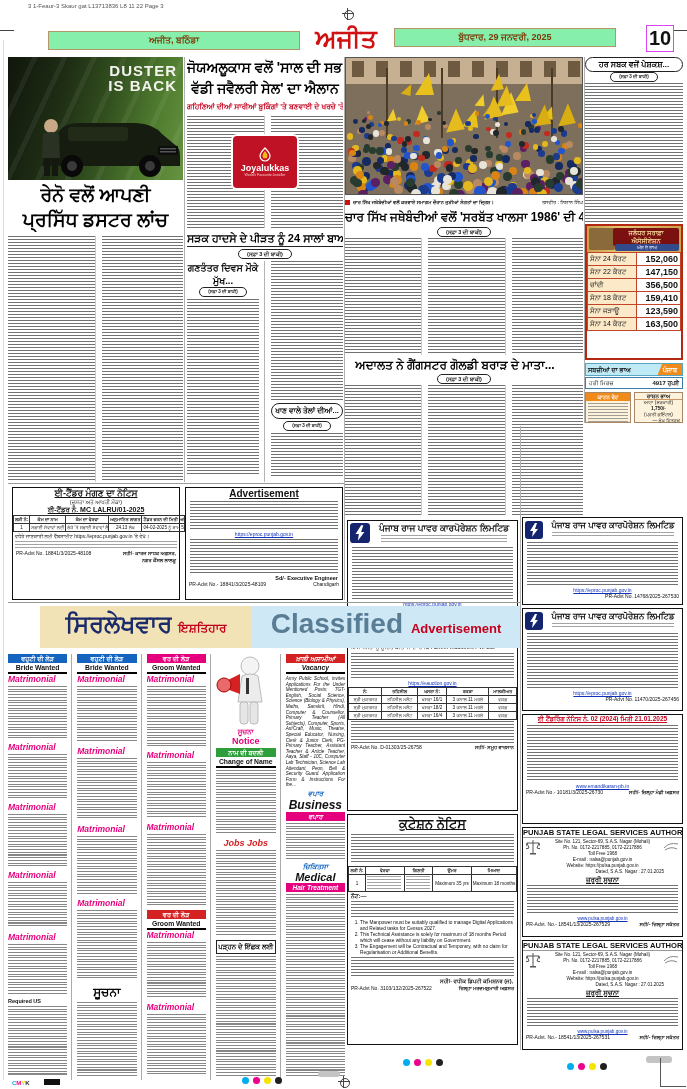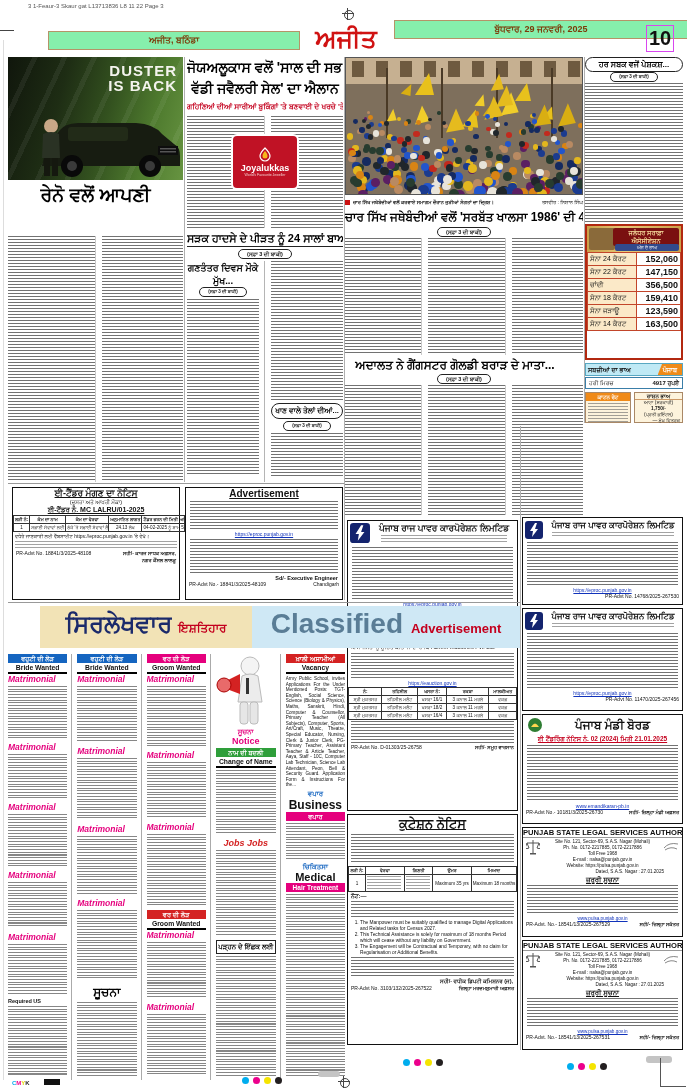--- a/index.html
+++ b/index.html
@@ -55,21 +55,21 @@
       <i></i>
     </div>
   <div class="abs" style="left:0px;top:30px;width:14px;height:1px;background:#444;"></div>
   <div class="abs" style="left:673px;top:30px;width:14px;height:1px;background:#444;"></div>
   <div class="abs" style="left:3px;top:40px;width:1px;height:1040px;background:#ddd;"></div>
 
   <div class="abs mh-box" style="left:48px;top:31px;width:252px;height:19px;">
     <span>ਅਜੀਤ, ਬਠਿੰਡਾ</span>
   </div>
   <div class="abs" style="left:300px;top:24px;width:92px;height:30px;text-align:center;font-size:25px;font-weight:bold;color:#d01212;overflow:hidden;white-space:nowrap;">ਅਜੀਤ</div>
-  <div class="abs mh-box" style="left:394px;top:20px;width:294px;height:19px;">
+  <div class="abs mh-box" style="left:394px;top:28px;width:222px;height:19px;">
     <span>ਬੁੱਧਵਾਰ, 29 ਜਨਵਰੀ, 2025</span>
   </div>
   <div class="abs" style="left:646px;top:25px;width:28px;height:27px;border:1px solid #d946ef;display:flex;align-items:center;justify-content:center;font-size:20px;font-weight:bold;">10</div>
 
   <div class="abs" style="left:8px;top:57px;width:175px;height:123px;overflow:hidden;background:linear-gradient(105deg,#10160c 0%,#1e2d14 30%,#33511f 55%,#4e7a2e 78%,#679441 100%);">
     <div class="abs" style="left:0;top:0;width:100%;height:100%;background:repeating-linear-gradient(115deg,transparent 0 22px,rgba(255,255,255,.06) 22px 27px);"></div>
     <div class="abs" style="right:6px;top:6px;text-align:right;color:#f4f4ee;font-weight:bold;font-size:15px;line-height:15px;letter-spacing:1px;">
       <div>DUSTER</div>
       <div>IS BACK</div>
     </div>
@@ -84,20 +84,21 @@
       <rect x="152" y="48" width="16" height="1.5" fill="#555"></rect>
         <rect x="152" y="51" width="16" height="1.5" fill="#555"></rect>
       <circle cx="43" cy="26" r="7" fill="#c8a887"></circle>
       <path d="M35 34 Q43 30 51 34 L52 58 L34 58 Z" fill="#2a3224"></path>
       <rect x="36" y="58" width="6" height="18" fill="#15180f"></rect>
         <rect x="44" y="58" width="6" height="18" fill="#15180f"></rect>
     </svg>
   </div>
   <div class="abs" style="left:8px;top:182px;width:175px;height:50px;">
     <div class="hl" style="font-size:19px;line-height:25px;">ਰੇਨੋ ਵਲੋਂ ਆਪਣੀ</div>
+    <div class="hl" style="font-size:19px;line-height:25px;">ਪ੍ਰਸਿੱਧ ਡਸਟਰ ਲਾਂਚ</div>
   </div>
   <div class="abs cols" style="left:8px;top:236px;width:175px;height:246px;">
     <div class="sim"></div>
     <div class="sim"></div>
   </div>
 
   <div class="abs" style="left:187px;top:57px;width:156px;">
     <div class="hl" style="font-size:14px;line-height:21px;">ਜੋਯਅਲੂਕਾਸ ਵਲੋਂ 'ਸਾਲ ਦੀ ਸਭ ਤੋਂ</div>
     <div class="hl" style="font-size:14px;line-height:21px;">ਵੱਡੀ ਜਵੈਲਰੀ ਸੇਲ' ਦਾ ਐਲਾਨ</div>
   </div>
@@ -547,27 +548,20 @@
     </div>
     <div class="sim" style="height:56px;margin:1px 4px;"></div>
     <div style="font-size:5px;text-align:center;" class="link">https://eproc.punjab.gov.in</div>
     <div class="prline">
         <span></span>
         <span>PR-Advt No. 11470/2025-267456</span>
       </div>
   </div>
 
   <div class="abs notice-box" style="left:522px;top:714px;width:161px;height:110px;">
-    <div style="display:flex;align-items:center;gap:4px;padding:2px 4px;">
-      <svg width="16" height="16" viewBox="0 0 16 16">
-          <circle cx="8" cy="8" r="7" fill="#2e7d32"></circle>
-          <path d="M4 10 Q8 3 12 10 Z" fill="#ffd54f"></path>
-        </svg>
-      <div class="n-title" style="flex:1;font-size:12px;">ਪੰਜਾਬ ਮੰਡੀ ਬੋਰਡ</div>
-    </div>
     <div class="n-title u" style="font-size:6.5px;color:#c4001e;">ਈ ਟੈਂਡਰਿੰਗ ਨੋਟਿਸ ਨੰ. 02 (2024) ਮਿਤੀ 21.01.2025</div>
     <div class="sim" style="height:56px;margin:2px 4px;"></div>
     <div style="font-size:5px;text-align:center;" class="link">www.emandikaran-pb.in</div>
     <div class="prline">
         <span>PR-Advt No.- 10181/3/2025-26730</span>
         <span style="font-weight:bold;">ਸਹੀ/- ਜ਼ਿਲ੍ਹਾ ਮੰਡੀ ਅਫ਼ਸਰ</span>
       </div>
   </div>
 
   <div class="abs notice-box" style="left:522px;top:827px;width:161px;height:110px;">
@@ -849,21 +843,21 @@
       <div style="text-align:center;font-weight:bold;color:#e5007d;font-size:9px;">Notice</div>
       <div class="cl-head" style="background:#2e9e3a;margin-top:2px;">ਨਾਮ ਦੀ ਬਦਲੀ</div>
       <div class="cl-head-en">Change of Name</div>
       <div class="sim-tiny adsim" style="height:64px;"></div>
       <div style="text-align:center;color:#d42222;font-weight:bold;font-style:italic;font-size:9px;">Jobs  Jobs</div>
       <div class="sim-tiny adsim" style="height:86px;"></div>
       <div class="hl" style="border:1px solid #222;font-size:7px;line-height:12px;">ਪੜ੍ਹਨ ਦੇ ਇੱਛਕ ਲਈ</div>
       <div class="sim-tiny adsim" style="flex:1;"></div>
     </div>
 
-    <div class="cl-col" style="flex:1;">
+    <div class="cl-col" style="flex:1;font-style:italic;">
       <div class="cl-head" style="background:#d42222;">ਖ਼ਾਲੀ ਅਸਾਮੀਆਂ</div>
       <div class="cl-head-en">Vacancy</div>
       <div style="font-size:4.6px;line-height:5.6px;text-align:justify;margin:2px 0;">Army Public School, invites Applications For the Under Mentioned Posts: TGT- English, Social Science, Science (Biology &amp; Physics), Maths, Sanskrit, Hindi, Computer &amp; Counsellor, Primary Teacher (All Subjects), Computer, Sports, Art/Craft, Music, Theatre, Special Educator, Nursing, Clerk &amp; Junior Clerk, PG- Primary Teacher, Assistant Teacher &amp; Article Teacher, Aaya, Staff - 10C, Computer Lab Technician, Science Lab Attendant, Peon, Bell &amp; Security Guard. Application Form &amp; Instructions For the...</div>
       <div style="text-align:center;font-weight:bold;color:#1565c0;font-size:7px;">ਵਪਾਰ</div>
       <div style="text-align:center;font-weight:bold;font-size:12px;">Business</div>
       <div class="cl-head" style="background:#e5007d;">ਵਪਾਰ</div>
       <div class="sim-tiny adsim" style="height:36px;"></div>
       <div style="text-align:center;font-weight:bold;color:#1565c0;font-size:7px;">ਚਿਕਿਤਸਾ</div>
       <div style="text-align:center;font-weight:bold;font-size:11px;">Medical</div>
       <div class="cl-head" style="background:#e5007d;">Hair Treatment</div>

